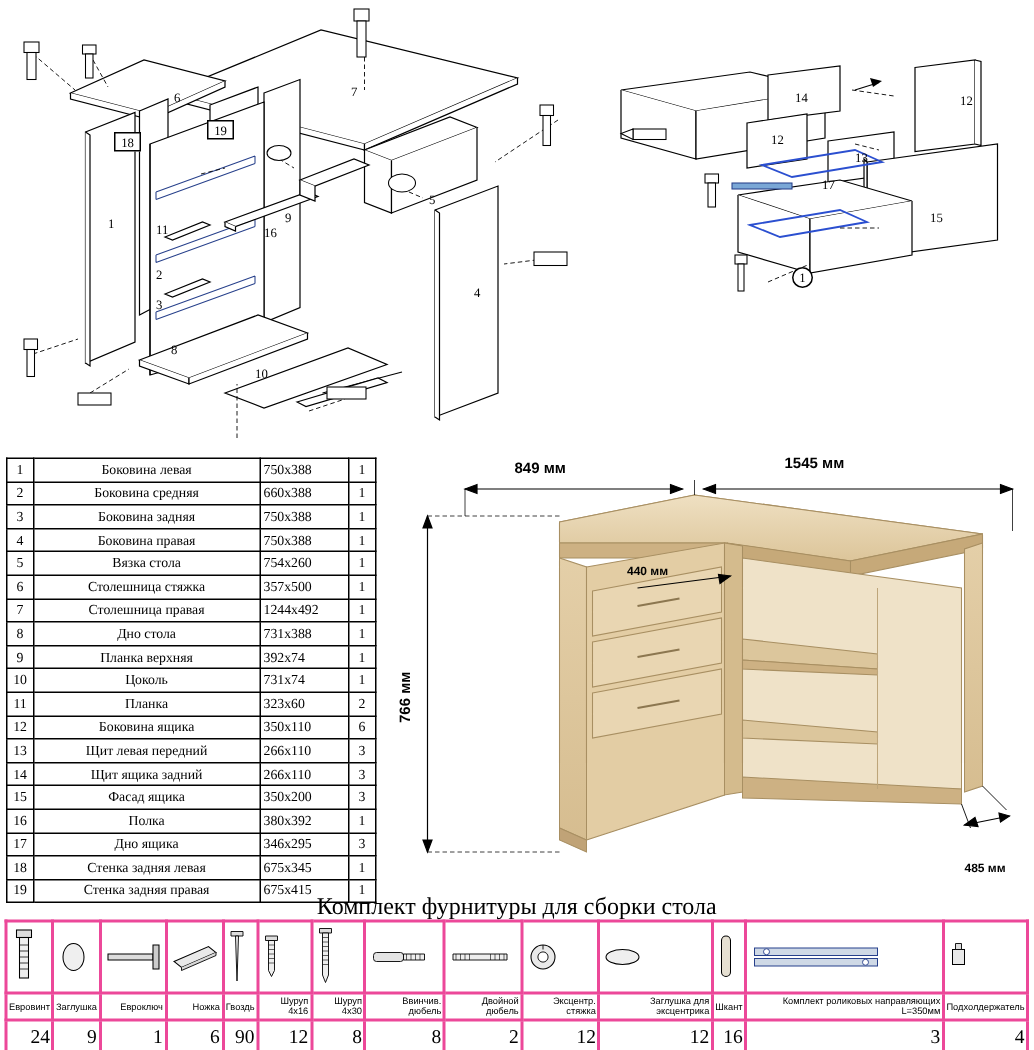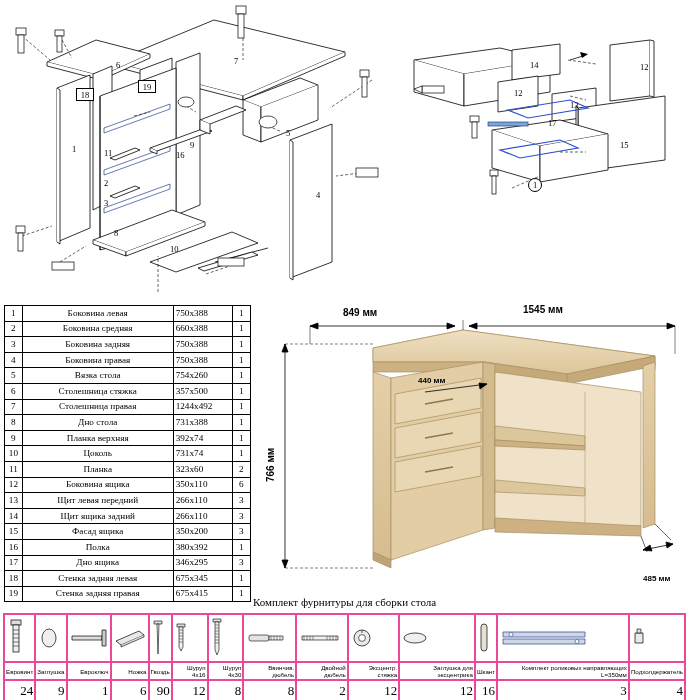--- a/index.html
+++ b/index.html
@@ -13,21 +13,21 @@
   
   #parts-table{position:absolute;left:4px;top:305px;width:247px;border-collapse:collapse;font-size:9.2px;font-family:"Liberation Serif",serif;}
   #parts-table td{border:1px solid #000;padding:0 2px;height:14.6px;line-height:13px;white-space:nowrap;overflow:hidden;}
   #parts-table td.num{width:13px;text-align:center;}
   #parts-table td.nm{width:150px;text-align:center;}
   #parts-table td.dim{width:55px;text-align:left;}
   #parts-table td.qty{width:14px;text-align:center;}
   #parts-table tr.center td.nm{text-align:center;font-family:Liberation Serif, serif;}
 
   
-  #hw-title{position:absolute;left:0;top:596px;width:689px;text-align:center;font-size:11px;font-family:"Liberation Serif",serif;}
+  #hw-title{position:absolute;left:0;top:596px;width:689px;text-align:center;font-size:16px;font-family:"Liberation Serif",serif;}
   #hw-table{position:absolute;left:3px;top:613px;width:683px;border-collapse:collapse;font-size:6.2px;font-family:"Liberation Sans",sans-serif;}
   #hw-table td{border:2px solid #ec4899;text-align:right;vertical-align:middle;padding:0 1px;}
   #hw-table tr.icons td{height:46px;}
   #hw-table tr.names td{height:16px;line-height:7px;font-size:6.2px;}
   #hw-table tr.counts td{height:20px;font-size:13px;font-family:"Liberation Serif",serif;}
 
   
   .circ{position:absolute;border:1px solid #000;border-radius:50%;background:#fff;display:flex;align-items:center;justify-content:center;font-size:8.5px;font-family:"Liberation Serif",serif;}
   .sqr{position:absolute;border:1px solid #000;background:#fff;display:flex;align-items:center;justify-content:center;font-size:8.5px;font-family:"Liberation Serif",serif;}
   .lbl{position:absolute;font-size:8.5px;font-family:"Liberation Serif",serif;}

